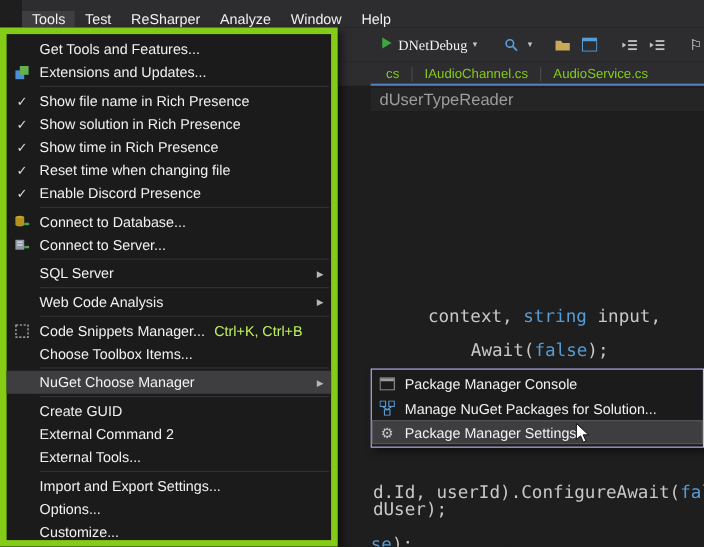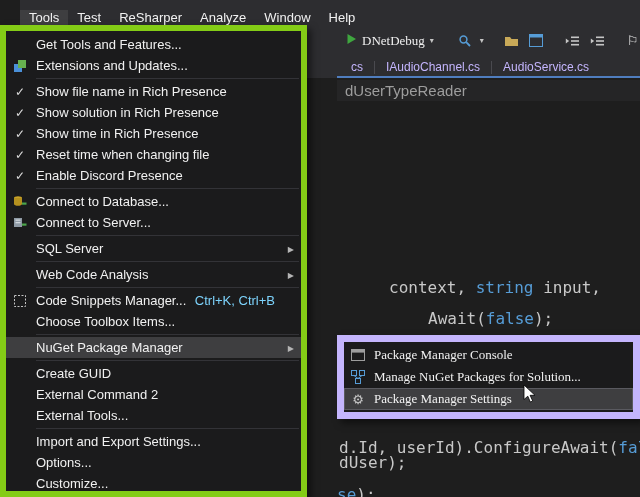--- a/index.html
+++ b/index.html
@@ -19,21 +19,21 @@
              display:flex; align-items:center; padding-left:342px; gap:6px; font-size:13px; }
   .tb-group { display:flex; align-items:center; gap:5px; padding:2px 4px;font-family:Liberation Serif, serif; }
   .tb-btn { display:flex; align-items:center; padding:2px 2px; }
   .tb-sep { width:1px; height:18px; background:#46464a; margin:0 3px; }
   .chev { color:#c5c5c5; font-size:8px; line-height:1; }
   .flag { font-size:13px; color:#e8e8e8; line-height:1; }
 
   
   .tabbar { left:0; top:56px; right:0; height:22px; background:var(--chrome_bg,#2d2d30);
             display:flex; align-items:center; padding-left:340px; font-size:12px; }
-  .tab { padding:0 11px; height:100%; display:flex; align-items:center; color:#c4b5fd; }
+  .tab { padding:0 11px; height:100%; display:flex; align-items:center; color:#84cc16; }
   .tab-sep { width:1px; height:13px; background:#4a4a4f; }
   .tab-underline { left:337px; right:0; top:76px; height:2px; background:var(--tab_underline,#4f7dbe); }
 
   
   .breadcrumb { left:337px; right:0; top:80px; height:21px; background:#252526;
                 display:flex; align-items:center; padding-left:8px; font-size:15px; color:#9d9d9d; }
 
   
   .editor { left:0; top:101px; right:0; bottom:0; background:var(--editor_bg,#1e1e1e); }
   .code { position:absolute; font-family:"DejaVu Sans Mono","Liberation Mono",monospace;
@@ -41,32 +41,32 @@
   .kw { color:var(--keyword_blue,#569cd6); }
 
   
   .menu { left:0; top:25px; bottom:0; width:307px; background:var(--menu_bg,#1b1b1c);
           border:6px solid #84cc16; box-shadow:4px 4px 7px rgba(0,0,0,.5);
           padding-top:3px; z-index:10; }
   .mi { height:21px; display:flex; align-items:center; font-size:13px; position:relative;
         padding-right:8px; cursor:default; }
   .mi .ic { width:28px; flex:none; display:flex; justify-content:center; align-items:center; }
   .mi .lbl { padding-left:2px; white-space:nowrap; }
-  .mi .sc { margin-left:auto; padding-right:18px; color:#7dd3fc; }
+  .mi .sc { margin-left:auto; padding-right:18px; color:#bef264; }
   .mi .sub { position:absolute; right:7px; top:50%; transform:translateY(-50%);
              color:#b5b5b5; font-size:8px; }
   .mi.hl { background:var(--highlight,#3e3e40); }
   .check { color:#d8d8d8; font-size:12px; line-height:1; }
   .gear { color:#c5c5c5; font-size:13px; line-height:1; }
   .msep { height:1px; background:#333337; margin:2px 2px 2px 30px; }
 
   
   .submenu { left:337px; top:335px; width:303px; background:var(--menu_bg,#1b1b1c);
-             border:7px solid #c4b5fd; box-shadow:4px 4px 7px rgba(0,0,0,.5);
-             padding:2px 0; z-index:11;font-family:Liberation Serif, serif; }
+             border:1px solid #c4b5fd; box-shadow:4px 4px 7px rgba(0,0,0,.5);
+             padding:2px 0; z-index:11; }
   .smi { height:22px; }
   .smi.hl2 { background:var(--highlight,#3e3e40); box-shadow:inset 0 0 0 1px #5a5a60; }
 
   .cursor { z-index:20; }
 </style>
 </head>
 <body>
 
 <div class="menubar abs">
   <div class="mb-item open">
@@ -268,21 +268,21 @@
   </div>
   <div class="mi">
     <span class="ic"></span>
     <span class="lbl">Choose Toolbox Items...</span>
   </div>
 
   <div class="msep"></div>
 
   <div class="mi hl">
     <span class="ic"></span>
-    <span class="lbl">NuGet Package Manager</span>
+    <span class="lbl">NuGet Choose Manager</span>
     <span class="sub">▶</span>
   </div>
 
   <div class="msep"></div>
 
   <div class="mi">
     <span class="ic"></span>
     <span class="lbl">Create GUID</span>
   </div>
   <div class="mi">

